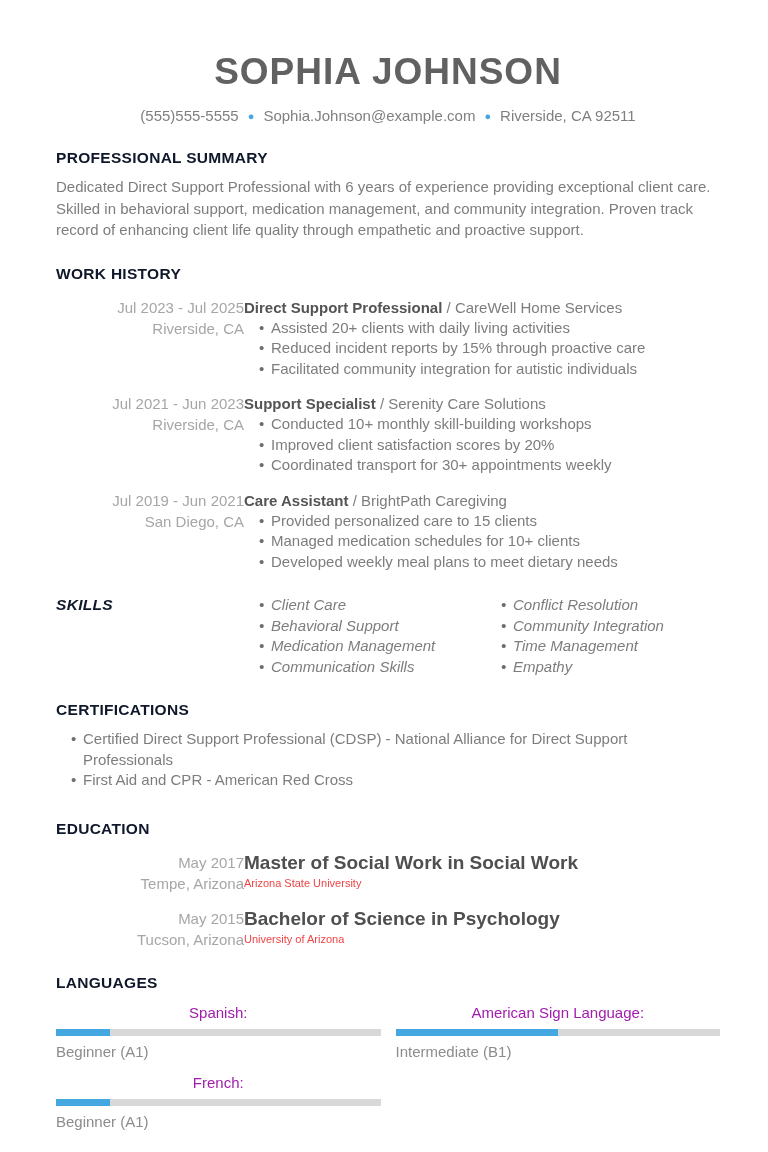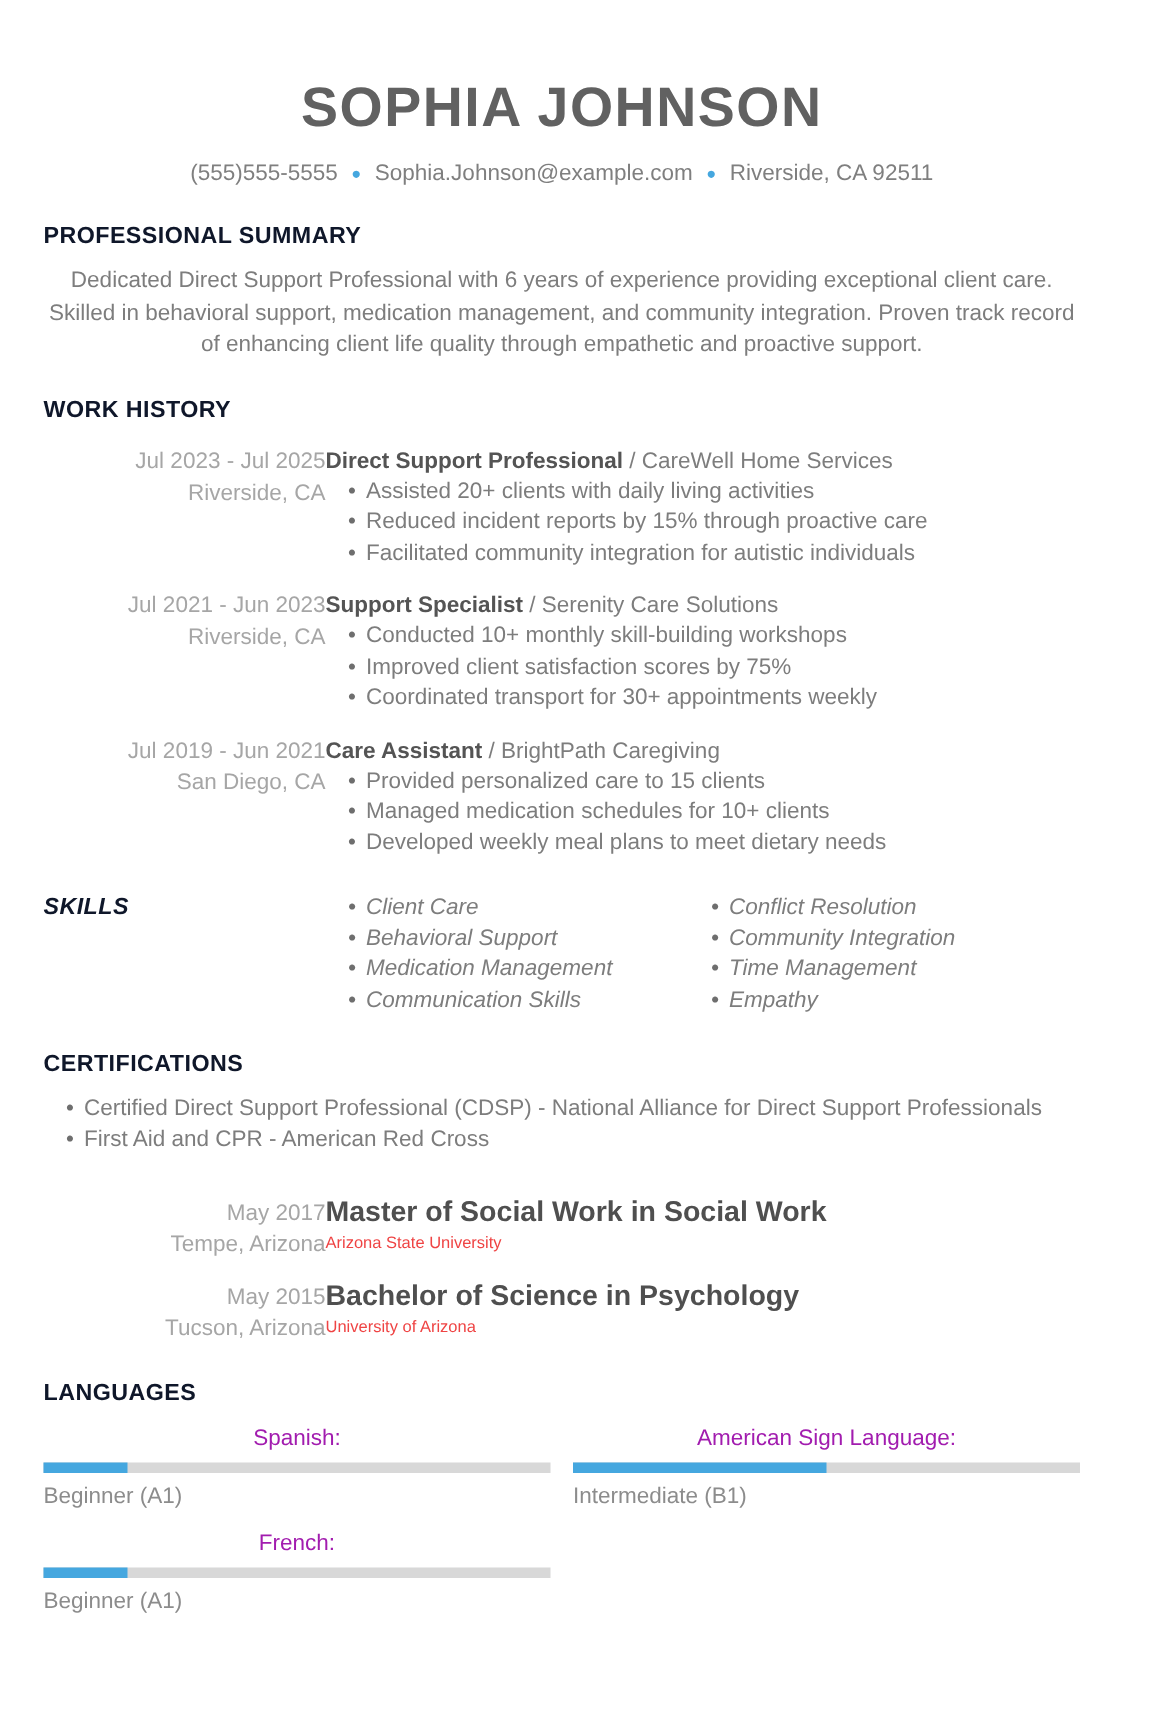--- a/index.html
+++ b/index.html
@@ -1,21 +1,21 @@
 <!DOCTYPE html>
 <html><head>
 <meta charset="utf-8">
 <style>
   * { box-sizing: border-box; }
   html, body { margin: 0; padding: 0; background: #ffffff; }
   .page {
     width: 768px; height: 1152px; overflow: hidden;
     background: #ffffff;
     font-family: "Liberation Sans", sans-serif;
-    padding: 50px 48px 0 29px;
+    padding: 50px 48px 0 56px;
     color: #7d7d7d;
     border-radius: 23px;
   }
   
   .name {
     margin: 0; text-align: center;
     font-size: 37px; font-weight: 700; letter-spacing: 1px;
     color: #616161; line-height: 44px;
   }
   .contact {
@@ -25,21 +25,21 @@
   .contact .dot {
     color: #45a7df; font-size: 11px; margin: 0 9px; vertical-align: 1px;
   }
   
   .sec { margin-top: 23px; }
   .sec-heading {
     margin: 0; font-size: 15.5px; font-weight: 700;
     color: #0f172a; letter-spacing: 0.3px; line-height: 19px;
   }
   .summary-text {
-    margin: 9px 0 0 0; font-size: 15px; line-height: 21.5px; color: #7d7d7d; text-align: center;
+    margin: 9px 0 0 0; font-size: 15px; line-height: 21.5px; color: #7d7d7d;
   }
   
   .row { display: grid; grid-template-columns: 188px 1fr; margin-top: 14px; }
   .row + .row { margin-top: 14px; }
   .muted { font-size: 15px; color: #a6a6a6; line-height: 21px; text-align: right; }
   .job-title-line { font-size: 15px; line-height: 21px; color: #7d7d7d; }
   .job-title-line b { color: #545454; font-weight: 700; }
   
   .blist { margin: 0; padding: 0; list-style: none; }
   .blist li { display: flex; font-size: 15px; line-height: 20.5px; color: #7d7d7d; }
@@ -112,21 +112,21 @@
       </div>
       <div>
         <div class="job-title-line"><b>Support Specialist</b> <span>/</span> <span>Serenity Care Solutions</span></div>
         <ul class="blist">
           <li>
               <span class="blt">•</span>
               <span>Conducted 10+ monthly skill-building workshops</span>
             </li>
           <li>
               <span class="blt">•</span>
-              <span>Improved client satisfaction scores by 75%</span>
+              <span>Improved client satisfaction scores by 20%</span>
             </li>
           <li>
               <span class="blt">•</span>
               <span>Coordinated transport for 30+ appointments weekly</span>
             </li>
         </ul>
       </div>
     </div>
 
     <div class="row">
@@ -206,20 +206,21 @@
           <span>Certified Direct Support Professional (CDSP) - National Alliance for Direct Support Professionals</span>
         </li>
       <li>
           <span class="blt">•</span>
           <span>First Aid and CPR - American Red Cross</span>
         </li>
     </ul>
   </section>
 
   <section class="sec" style="margin-top:28px;">
+    <h2 class="sec-heading">EDUCATION</h2>
 
     <div class="row">
       <div>
         <div class="muted">May 2017</div>
         <div class="muted">Tempe, Arizona</div>
       </div>
       <div>
         <div class="degree">Master of Social Work in Social Work</div>
         <div class="school">Arizona State University</div>
       </div>

